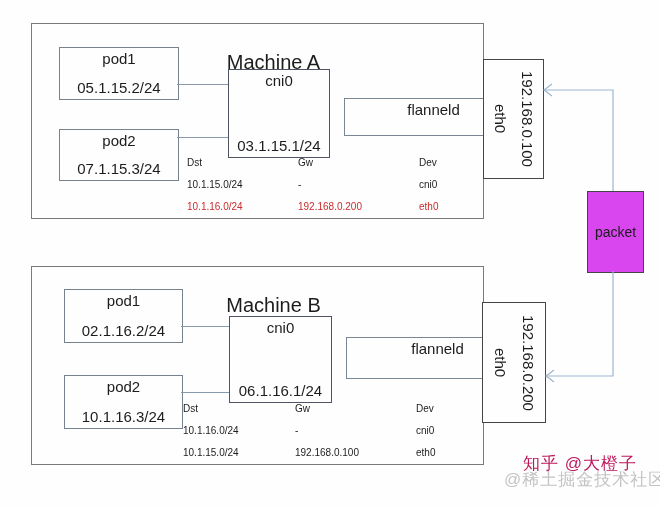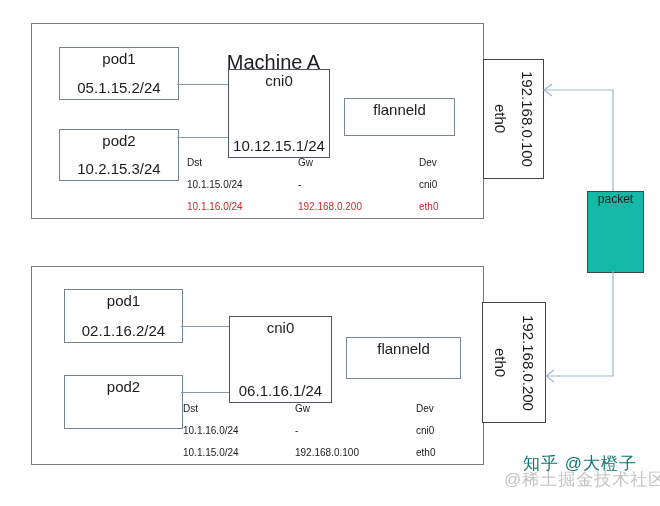--- a/index.html
+++ b/index.html
@@ -7,89 +7,91 @@
     position:relative;width:660px;height:506px;background:#fefefe;overflow:hidden;
     font-family:"Liberation Sans","DejaVu Sans",sans-serif;color:#1c1c1c;
   }
   .machine{position:absolute;border:1px solid #7a7a7a;background:transparent;}
   .machine-title{position:absolute;top:10px;left:16px;width:100%;text-align:center;
     font-size:20px;line-height:24px;color:#1c1c1c;margin-top:16px;}
   .node{position:absolute;border:1px solid #76828e;background:#fefefe;
     display:flex;flex-direction:column;align-items:center;justify-content:space-between;
     font-size:15px;line-height:22px;text-align:center;}
   .cni{border:1px solid #4e5560;gap:12px;}
-  .flanneld{border:1px solid #7a8694;}
+  .flanneld{border:1px solid #7a8694;padding-left:34px;}
   .connector{position:absolute;height:0;border-top:1px solid #8699ad;}
   .routes{position:absolute;display:grid;grid-template-columns:111px 121px auto;
     font-size:10px;line-height:22px;white-space:nowrap;}
   .routes span{display:block;}
   .hl{color:#cc2b2b;}
   .eth-box{position:absolute;border:1px solid #454545;background:#fefefe;z-index:2;
     display:flex;align-items:center;justify-content:center;}
   .vtext{writing-mode:vertical-rl;text-orientation:mixed;font-size:15px;
     line-height:1.85;text-align:center;white-space:nowrap;}
-  .packet-box{position:absolute;border:1px solid #454545;background:#14b8a6;z-index:2;
-    display:flex;align-items:flex-start;justify-content:center;font-size:12px;}
+  .packet-box{position:absolute;border:1px solid #454545;background:#d946ef;z-index:2;
+    display:flex;align-items:center;justify-content:center;font-size:14px;}
   #arrow-layer{position:absolute;left:0;top:0;z-index:3;pointer-events:none;}
   .wm{position:absolute;font-size:17px;letter-spacing:1px;z-index:4;white-space:nowrap;}
-  .wm1{left:523px;top:452px;color:#0f766e;}
+  .wm1{left:523px;top:452px;color:#be185d;}
   .wm2{left:504px;top:468px;color:#c3c3c3;}
 </style>
 </head>
 <body>
 
 <div id="canvas">
 
   <div class="machine" style="left:31px;top:23px;width:451px;height:194px;">
     <div class="machine-title">Machine A</div>
 
     <div class="node" style="left:27px;top:23px;width:118px;height:51px;">
       <span>pod1</span>
       <span>05.1.15.2/24</span>
     </div>
 
     <div class="node" style="left:27px;top:105px;width:118px;height:50px;">
       <span>pod2</span>
-      <span>10.2.15.3/24</span>
+      <span>07.1.15.3/24</span>
     </div>
 
     <div class="connector" style="left:145px;top:60px;width:51px;"></div>
     <div class="connector" style="left:145px;top:113px;width:51px;"></div>
 
     <div class="node cni" style="left:196px;top:45px;width:100px;height:87px;">
       <span>cni0</span>
-      <span>10.12.15.1/24</span>
+      <span>03.1.15.1/24</span>
     </div>
 
     <div class="node flanneld" style="left:312px;top:74px;width:109px;height:36px;">
       <span>flanneld</span>
     </div>
 
     <div class="routes" style="left:155px;top:128px;">
       <span>Dst</span>
       <span>Gw</span>
       <span>Dev</span>
       <span>10.1.15.0/24</span>
       <span>-</span>
       <span>cni0</span>
       <span class="hl">10.1.16.0/24</span>
       <span class="hl">192.168.0.200</span>
       <span class="hl">eth0</span>
     </div>
   </div>
 
   <div class="machine" style="left:31px;top:266px;width:451px;height:197px;">
+    <div class="machine-title">Machine B</div>
 
     <div class="node" style="left:32px;top:22px;width:117px;height:52px;">
       <span>pod1</span>
       <span>02.1.16.2/24</span>
     </div>
 
     <div class="node" style="left:32px;top:108px;width:117px;height:52px;">
       <span>pod2</span>
+      <span>10.1.16.3/24</span>
     </div>
 
     <div class="connector" style="left:149px;top:59px;width:48px;"></div>
     <div class="connector" style="left:149px;top:125px;width:48px;"></div>
 
     <div class="node cni" style="left:197px;top:49px;width:101px;height:85px;">
       <span>cni0</span>
       <span>06.1.16.1/24</span>
     </div>
 

